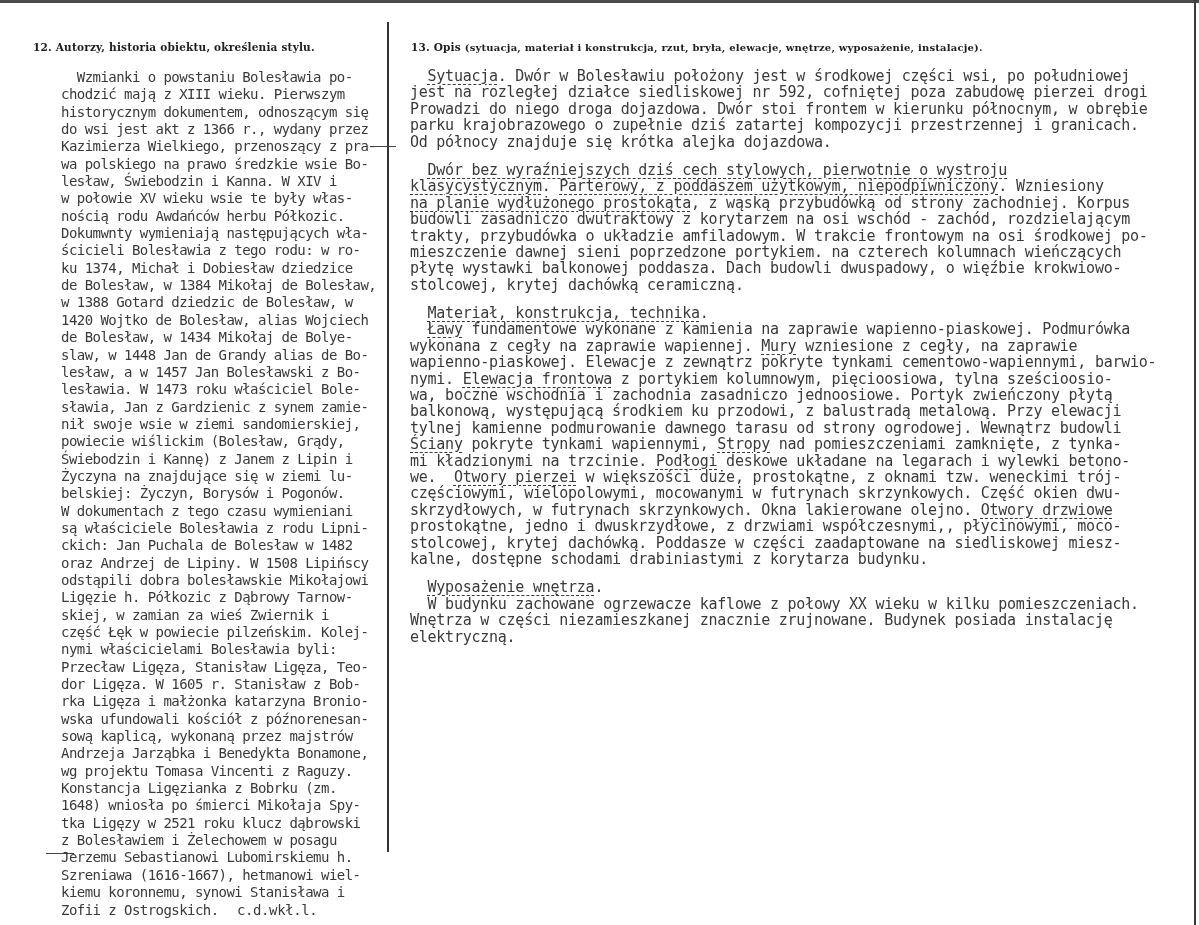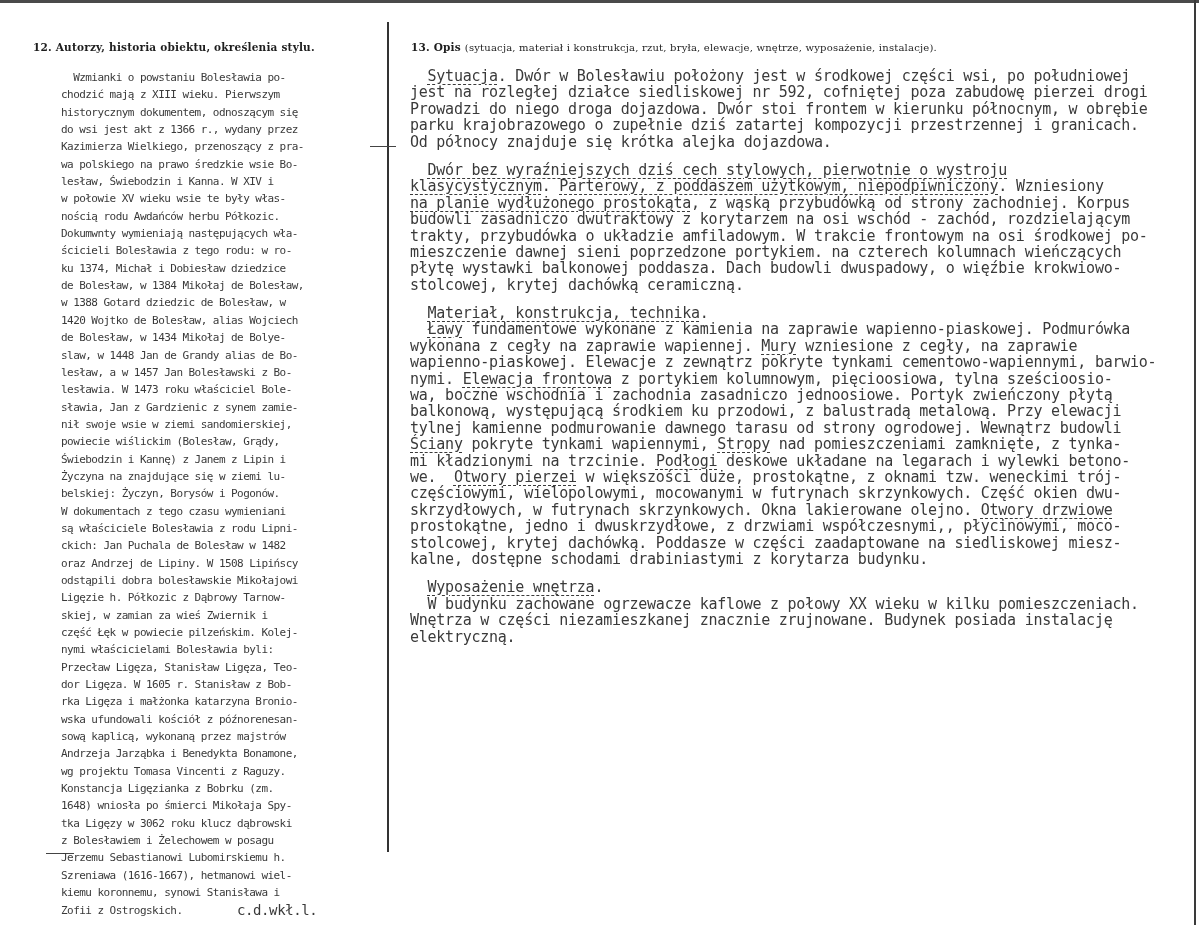--- a/index.html
+++ b/index.html
@@ -14,24 +14,24 @@
     .right-edge { position: absolute; right: 3px; top: 0; width: 2px; height: 925px; background: #3a3a3a; }
     .divider {
       position: absolute; left: 387px; top: 22px; width: 2px; height: 830px; background: #333;
     }
     .hdr {
       position: absolute; top: 41px;
       font-family: "DejaVu Serif", "Liberation Serif", serif;
       font-weight: bold; font-size: 10.5px; color: #1e1e1e; letter-spacing: 0.2px;
       white-space: nowrap;
     }
-    .hdr .sub { font-weight: normal; font-size: 10px; text-align: right; }
+    .hdr .sub { font-weight: bold; font-size: 10px; text-align: right; }
     .left-col {
       position: absolute; left: 61px; top: 69px; width: 330px;
-      font-size: 11px; line-height: 17.35px; letter-spacing: -0.55px;
+      font-size: 14px; line-height: 17.35px; letter-spacing: -0.55px;
     }
     .line { white-space: pre; height: 17.35px; }
     .right-col {
       position: absolute; left: 410px; top: 68px; width: 760px;
       font-size: 15px; line-height: 16.4px; letter-spacing: -0.25px;
     }
     .right-col .line { height: 16.4px; }
     .gap { height: 12px; }
     .u { text-decoration: underline dashed; text-decoration-thickness: 1px; text-underline-offset: 3px; }
     .footer-note {
@@ -86,21 +86,21 @@
     <div class="line">nymi właścicielami Bolesławia byli:</div>
     <div class="line">Przecław Ligęza, Stanisław Ligęza, Teo-</div>
     <div class="line">dor Ligęza. W 1605 r. Stanisław z Bob-</div>
     <div class="line">rka Ligęza i małżonka katarzyna Bronio-</div>
     <div class="line">wska ufundowali kościół z późnorenesan-</div>
     <div class="line">sową kaplicą, wykonaną przez majstrów</div>
     <div class="line">Andrzeja Jarząbka i Benedykta Bonamone,</div>
     <div class="line">wg projektu Tomasa Vincenti z Raguzy.</div>
     <div class="line">Konstancja Ligęzianka z Bobrku (zm.</div>
     <div class="line">1648) wniosła po śmierci Mikołaja Spy-</div>
-    <div class="line">tka Ligęzy w 3062 roku klucz dąbrowski</div>
+    <div class="line">tka Ligęzy w 2521 roku klucz dąbrowski</div>
     <div class="line">z Bolesławiem i Żelechowem w posagu</div>
     <div class="line">Jerzemu Sebastianowi Lubomirskiemu h.</div>
     <div class="line">Szreniawa (1616-1667), hetmanowi wiel-</div>
     <div class="line">kiemu koronnemu, synowi Stanisława i</div>
     <div class="line">Zofii z Ostrogskich.</div>
   </div>
 <div class="footer-note">c.d.wkł.l.</div>
 
 <div class="hdr" style="left:411px;">
   <span>13. Opis</span>

